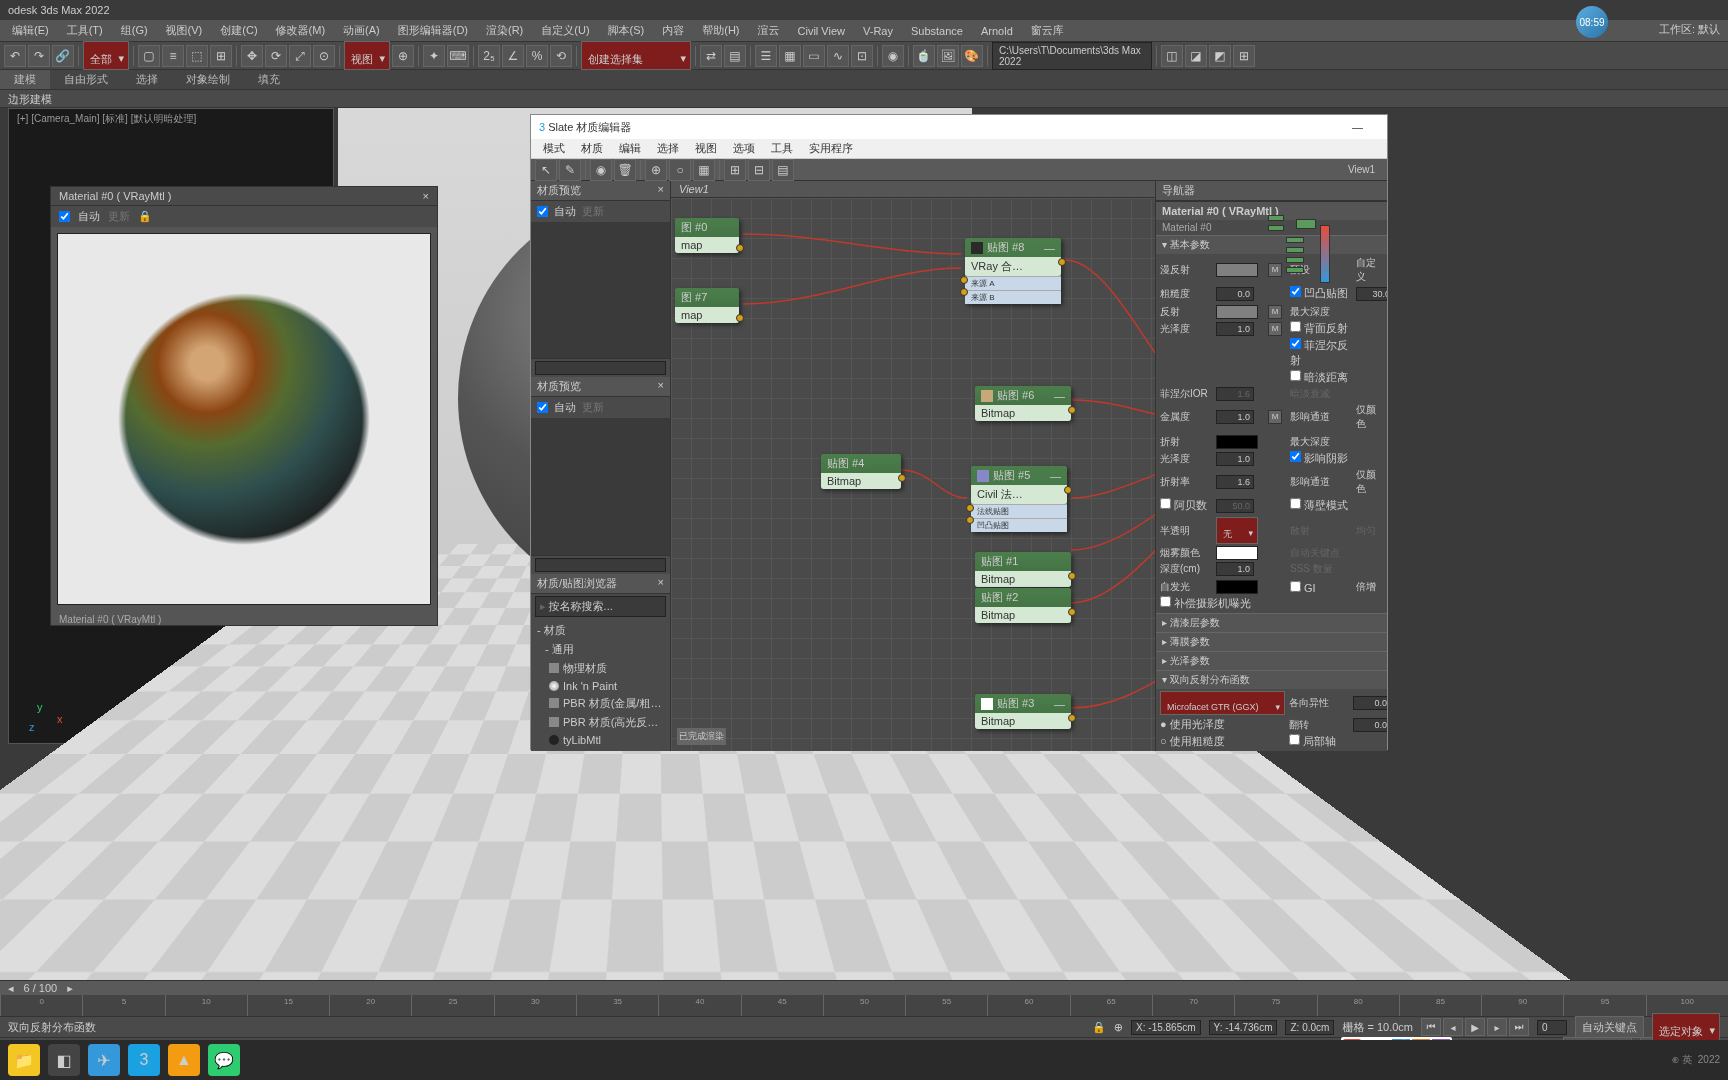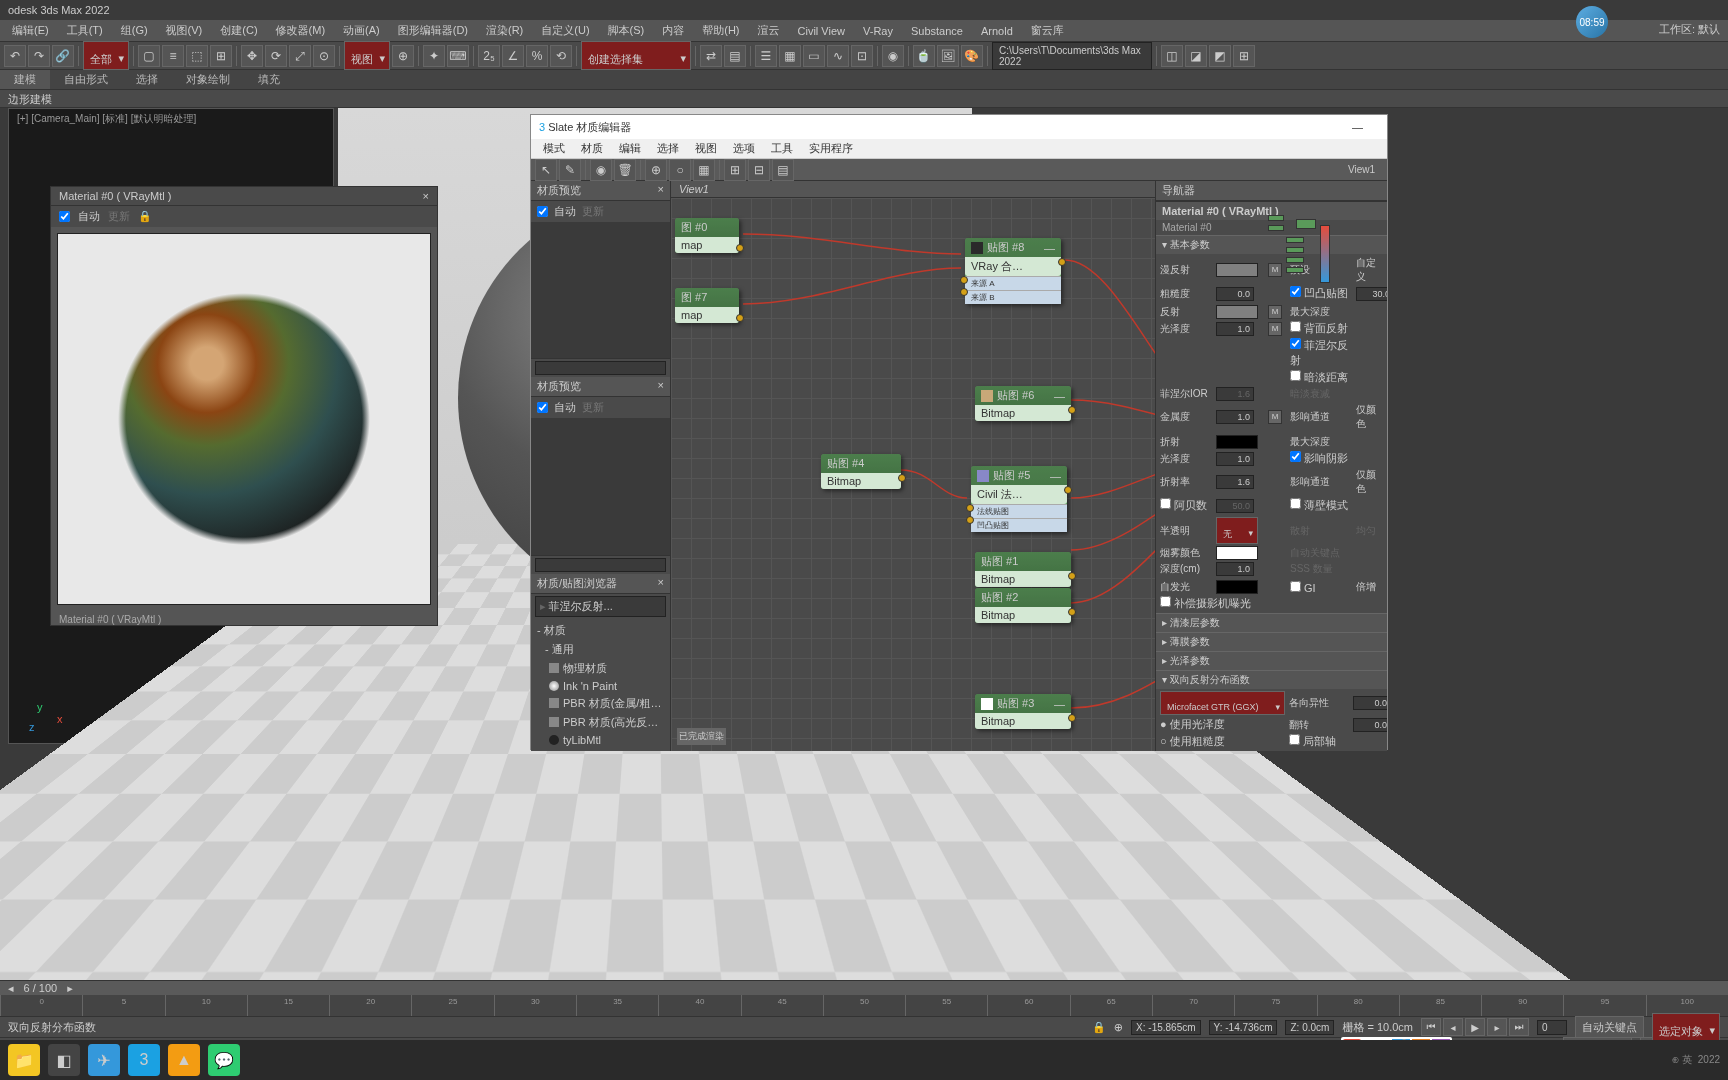--- a/index.html
+++ b/index.html
@@ -267,21 +267,21 @@
           <input type="checkbox" checked="" class="prop-check" style="">
           <span>自动</span>
           <span style="color:#777">更新</span>
         </div>
         <div class="preview-box"></div>
         <div class="preview-dd"></div>
         <div class="panel-header">
             <span>材质/贴图浏览器</span>
             <span>×</span>
           </div>
-        <div class="browser-search"><span style="color:#666">▸ </span><span>菲涅尔反射...</span></div>
+        <div class="browser-search"><span style="color:#666">▸ </span><span>按名称搜索...</span></div>
         <div class="browser-tree">
           <div class="tree-item" style="padding-left:6px">- 材质</div>
           <div class="tree-item" style="padding-left:14px"> - 通用</div>
           <div class="tree-item">
               <span class="tree-icon"></span>
               <span>  物理材质</span>
             </div>
           <div class="tree-item">
               <span class="tree-icon" style="background:radial-gradient(#fff,#888);border-radius:50%"></span>
               <span>  Ink 'n Paint</span>

